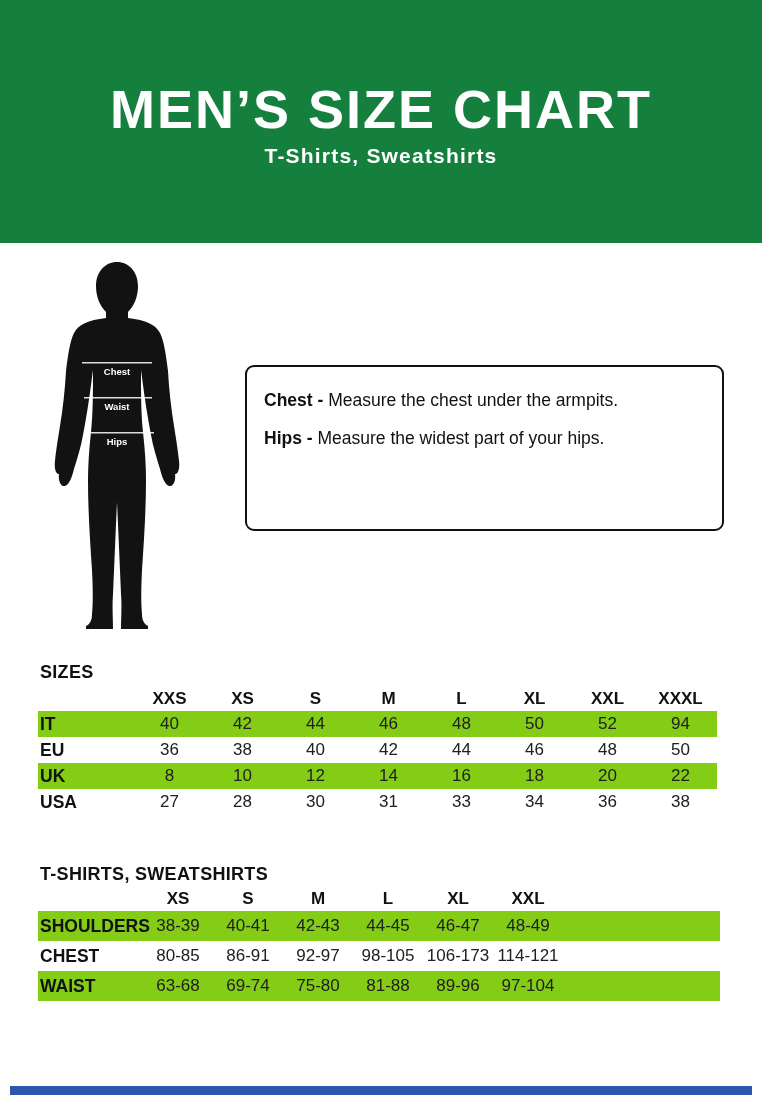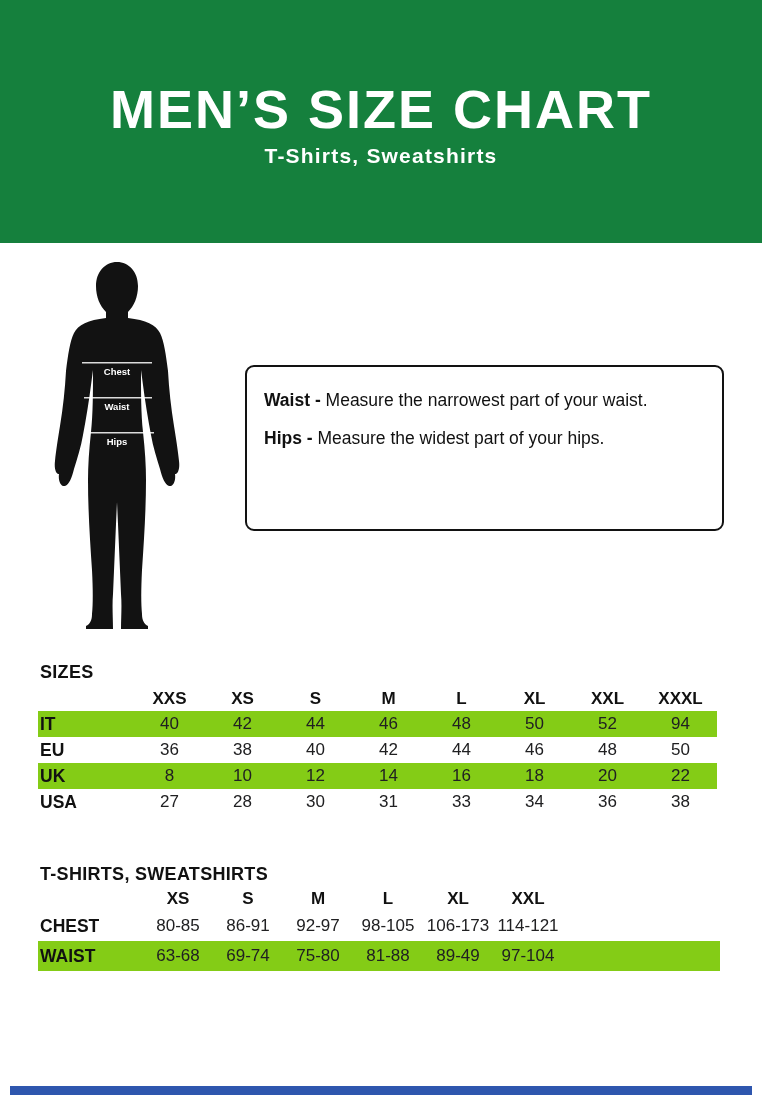--- a/index.html
+++ b/index.html
@@ -126,21 +126,21 @@
     <rect x="25" y="100" width="70" height="1.5" fill="#ffffff" opacity="0.85"></rect>
     <text x="60" y="113" text-anchor="middle">Chest</text>
     <rect x="27" y="135" width="68" height="1.5" fill="#ffffff" opacity="0.85"></rect>
     <text x="60" y="148" text-anchor="middle">Waist</text>
     <rect x="27" y="170" width="70" height="1.5" fill="#ffffff" opacity="0.85"></rect>
     <text x="60" y="183" text-anchor="middle">Hips</text>
   </svg>
 
   <div class="infobox">
     <div class="info-line">
-      <span class="term">Waist -</span><span> Measure the narrowest part of your waist.</span>
+      <span class="term">Chest -</span><span> Measure the chest under the armpits.</span>
     </div>
     <div class="info-line">
       <span class="term">Hips -</span><span> Measure the widest part of your hips.</span>
     </div>
   </div>
 
   <div class="section-title" id="sizes-title">SIZES</div>
   <div class="table" id="sizes-table">
     <div class="trow srow head">
       <div class="cell rlabel"></div>
@@ -204,37 +204,47 @@
     <div class="trow grow head">
       <div class="cell rlabel"></div>
       <div class="cell">XS</div>
       <div class="cell">S</div>
       <div class="cell">M</div>
       <div class="cell">L</div>
       <div class="cell">XL</div>
       <div class="cell">XXL</div>
       <div class="cell"></div>
     </div>
+    <div class="trow grow striped">
+      <div class="cell rlabel">SHOULDERS</div>
+      <div class="cell">38-39</div>
+      <div class="cell">40-41</div>
+      <div class="cell">42-43</div>
+      <div class="cell">44-45</div>
+      <div class="cell">46-47</div>
+      <div class="cell">48-49</div>
+      <div class="cell"></div>
+    </div>
     <div class="trow grow">
       <div class="cell rlabel">CHEST</div>
       <div class="cell">80-85</div>
       <div class="cell">86-91</div>
       <div class="cell">92-97</div>
       <div class="cell">98-105</div>
       <div class="cell">106-173</div>
       <div class="cell">114-121</div>
       <div class="cell"></div>
     </div>
     <div class="trow grow striped">
       <div class="cell rlabel">WAIST</div>
       <div class="cell">63-68</div>
       <div class="cell">69-74</div>
       <div class="cell">75-80</div>
       <div class="cell">81-88</div>
-      <div class="cell">89-49</div>
+      <div class="cell">89-96</div>
       <div class="cell">97-104</div>
       <div class="cell"></div>
     </div>
   </div>
 
   <div class="footer-bar"></div>
 
 </div>
 
 </body></html>

